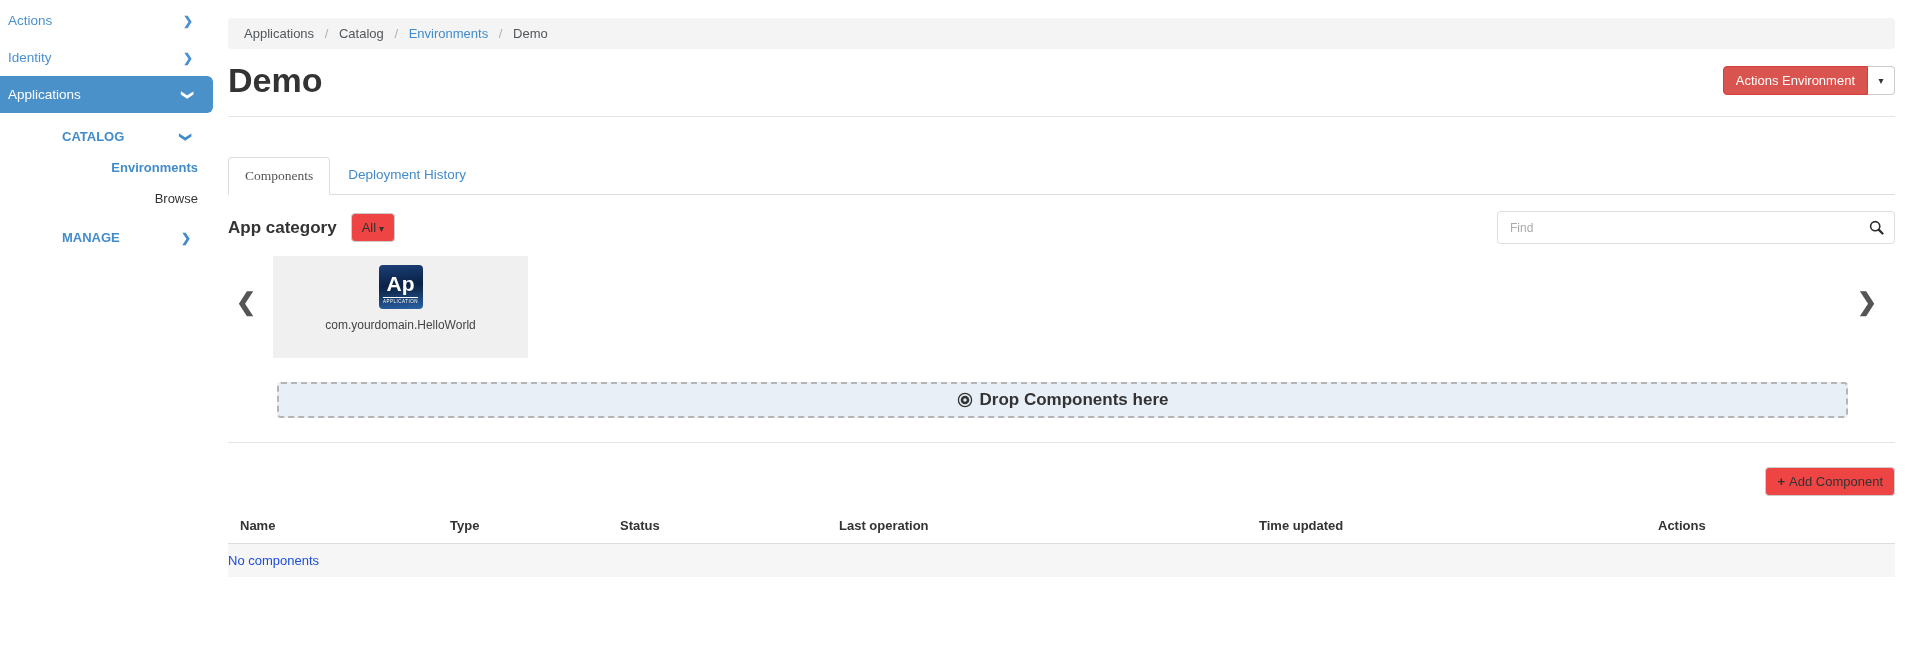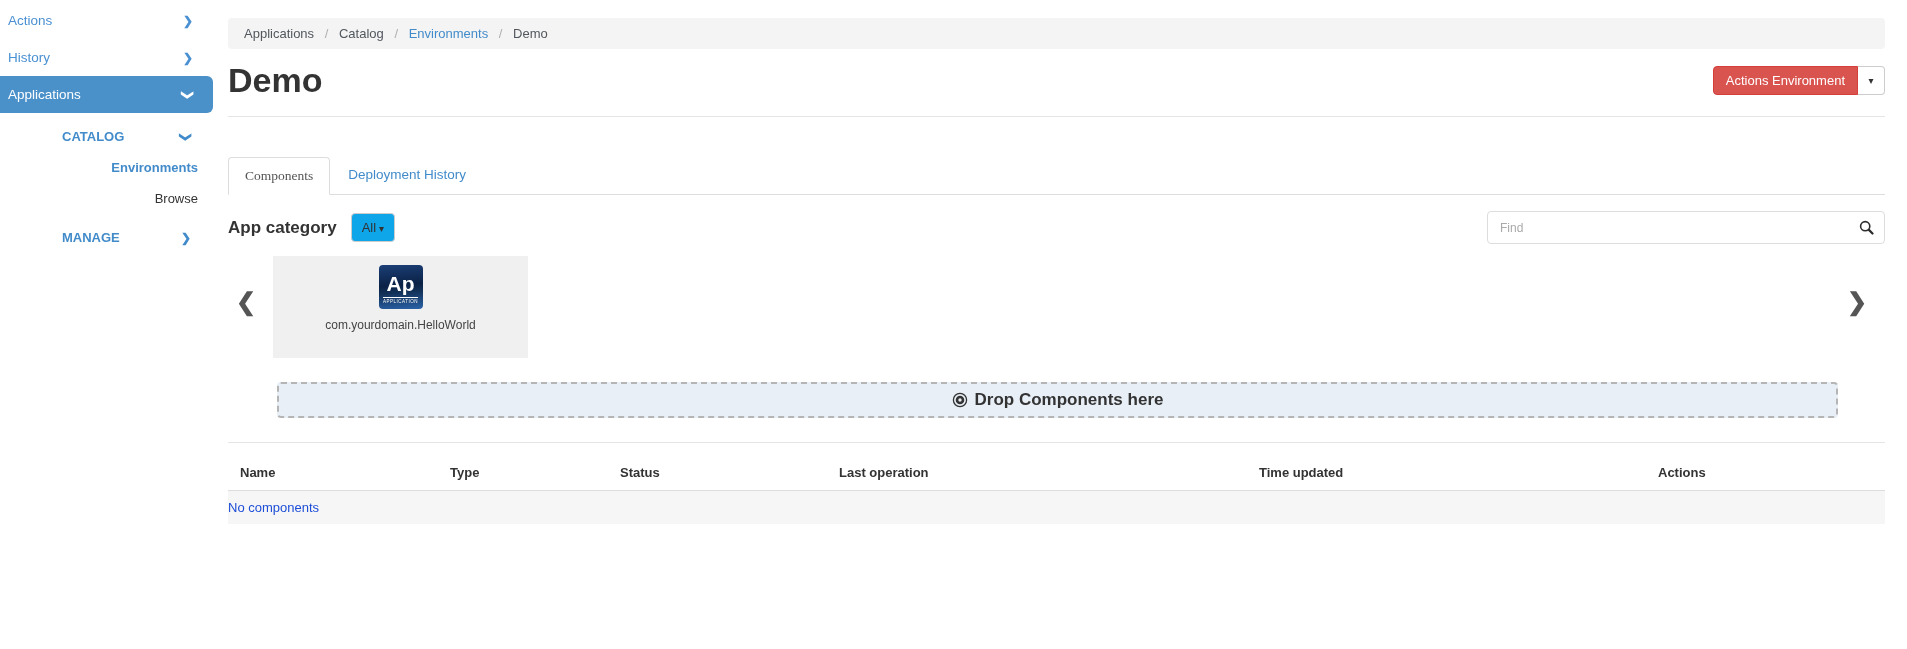--- a/index.html
+++ b/index.html
@@ -14,21 +14,21 @@
   .chev { font-size:12px; font-weight:bold; line-height:1; }
   .chev.down { transform:rotate(90deg); }
   .side-sub-head { display:flex; justify-content:space-between; align-items:center;
                    padding:8px 22px 8px 62px; font-size:13px; font-weight:bold; color:#428bca;
                    margin-top:8px; cursor:pointer; }
   .side-link { text-align:right; padding:8px 15px; font-size:13px; cursor:pointer; }
   .side-link.active-link { color:#428bca; font-weight:bold; }
   .side-link.plain { color:#333; }
 
   
-  .main { position:absolute; left:213px; top:0; right:10px; padding:0 12px 0 15px; }
+  .main { position:absolute; left:213px; top:0; right:0; padding:0 12px 0 15px; }
 
   .breadcrumb { margin-top:18px; height:31px; line-height:31px; background:#f4f4f4;
                 border-radius:4px; padding:0 16px; font-size:13px; color:#51575d; }
   .breadcrumb .sep { color:#b0b0b0; margin:0 7px; }
   .breadcrumb .crumb-link { color:#428bca; cursor:pointer; }
 
   .header-row { display:flex; justify-content:space-between; align-items:center;
                 margin-top:12px; padding-bottom:16px; border-bottom:1px solid #e5e5e5; }
   .page-title { font-size:34px; font-weight:bold; color:#333; }
   .btn-group { display:flex; }
@@ -41,21 +41,21 @@
   .tabs { margin-top:40px; border-bottom:1px solid #ddd; display:flex; }
   .tab { font-size:13.5px; padding:10px 16px; margin-bottom:-1px; cursor:pointer; }
   .tab.active { color:#555; background:#fff; border:1px solid #ddd; border-bottom:1px solid #fff;
                 border-radius:4px 4px 0 0;font-family:Liberation Serif, serif; }
   .tab.inactive { color:#428bca; margin-left:2px; }
 
   .section-row { display:flex; align-items:center; justify-content:space-between; margin-top:16px; }
   .section-heading { font-size:23px; color:#333; font-weight:400; }
   .category-group { display:flex; align-items:center; }
   .category-label { font-size:17px; font-weight:bold; margin-right:14px; }
-  .btn-default { background:#0ea5e9; border:1px solid #ccc; border-radius:4px; font-size:13px;
+  .btn-default { background:#ef4444; border:1px solid #ccc; border-radius:4px; font-size:13px;
                  color:#333; padding:6px 10px; cursor:pointer; font-family:"Liberation Sans", sans-serif; }
   .btn-default .caret-txt { font-size:10px; margin-left:3px; }
   .find-wrap { position:relative; width:398px; }
   .find-input { width:100%; height:33px; border:1px solid #ddd; border-radius:4px;
                 padding:0 34px 0 12px; font-size:12px; color:#333; outline:none;
                 font-family:"Liberation Sans", sans-serif; }
   .find-input::placeholder { color:#aaa; }
   .find-icon { position:absolute; right:11px; top:9px; cursor:pointer; }
 
   .carousel { position:relative; margin-top:12px; height:102px; }
@@ -92,21 +92,21 @@
 </style>
 </head>
 <body>
 
 <div class="sidebar">
   <div class="side-item">
     <span>Actions</span>
     <span class="chev">❯</span>
   </div>
   <div class="side-item">
-    <span>History</span>
+    <span>Identity</span>
     <span class="chev">❯</span>
   </div>
   <div class="side-item active">
     <span>Applications</span>
     <span class="chev down">❯</span>
   </div>
   <div class="side-sub-head">
     <span>CATALOG</span>
     <span class="chev down">❯</span>
   </div>
@@ -178,20 +178,25 @@
   <div class="dropzone">
     <svg width="16" height="16" viewBox="0 0 16 16">
       <circle cx="8" cy="8" r="6.6" fill="none" stroke="#333" stroke-width="1.3"></circle>
       <circle cx="8" cy="8" r="3" fill="none" stroke="#333" stroke-width="2.6"></circle>
     </svg>
     <span>Drop Components here</span>
   </div>
 
   <hr class="rule">
 
+  <div class="add-row">
+    <button class="btn-default btn-add">
+      <span class="plus">+</span><span>Add Component</span>
+    </button>
+  </div>
 
 
   <table class="comp-table">
     <colgroup>
       <col style="width:210px">
         <col style="width:170px">
         <col style="width:219px">
       <col style="width:420px">
         <col style="width:399px">
         <col>

